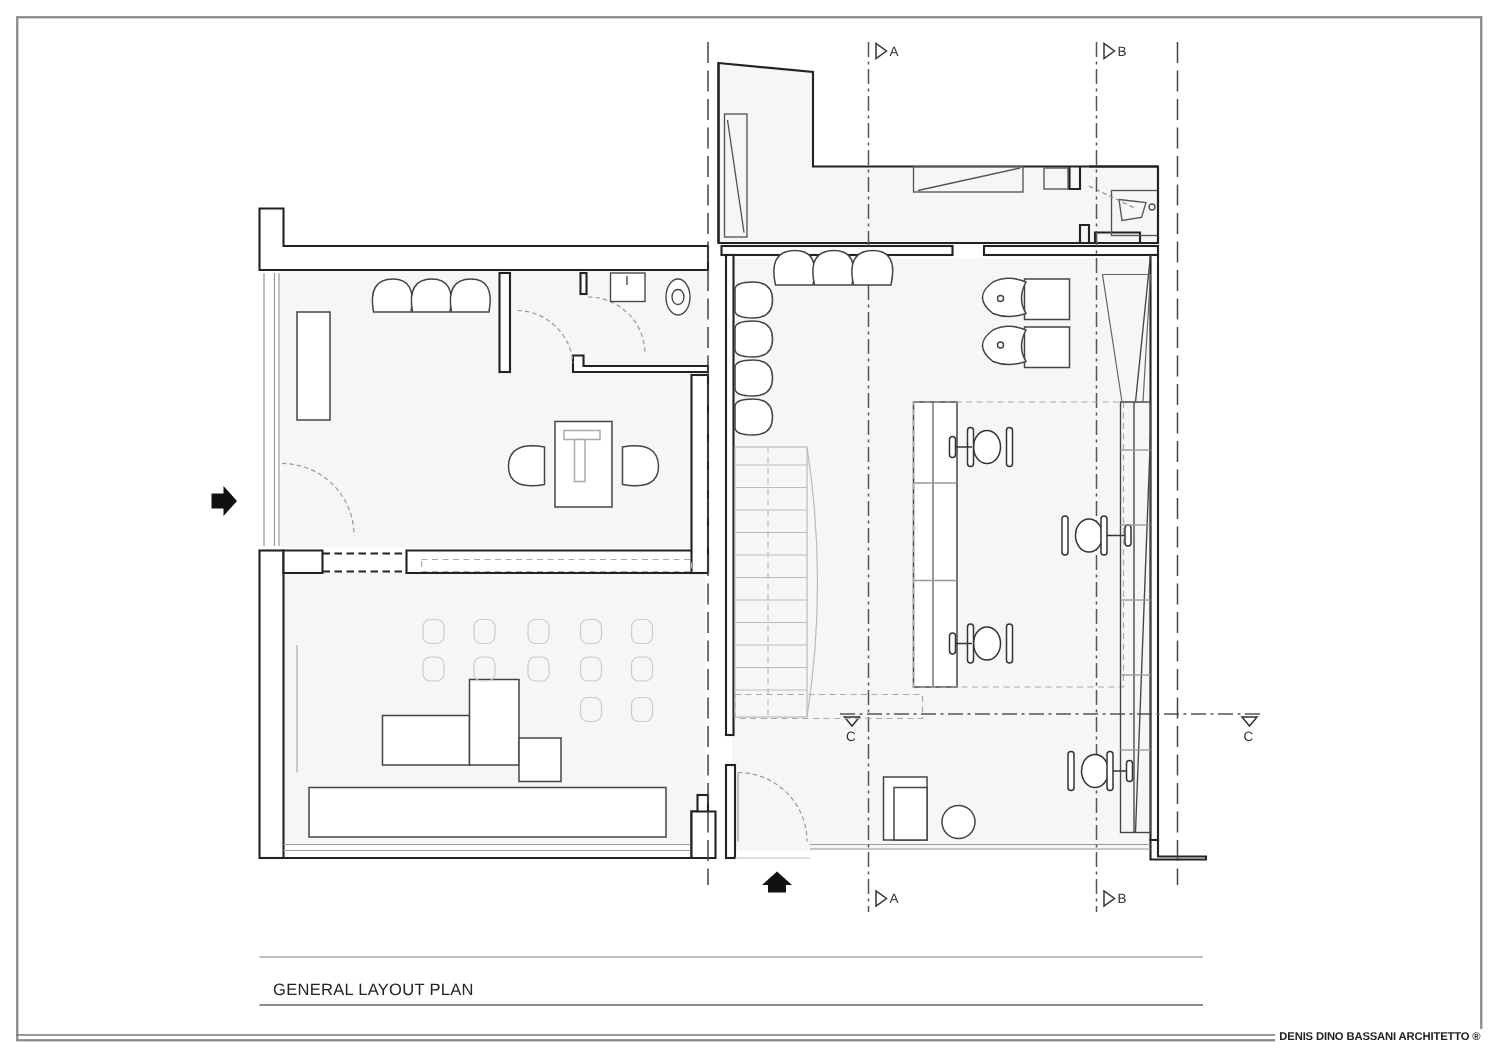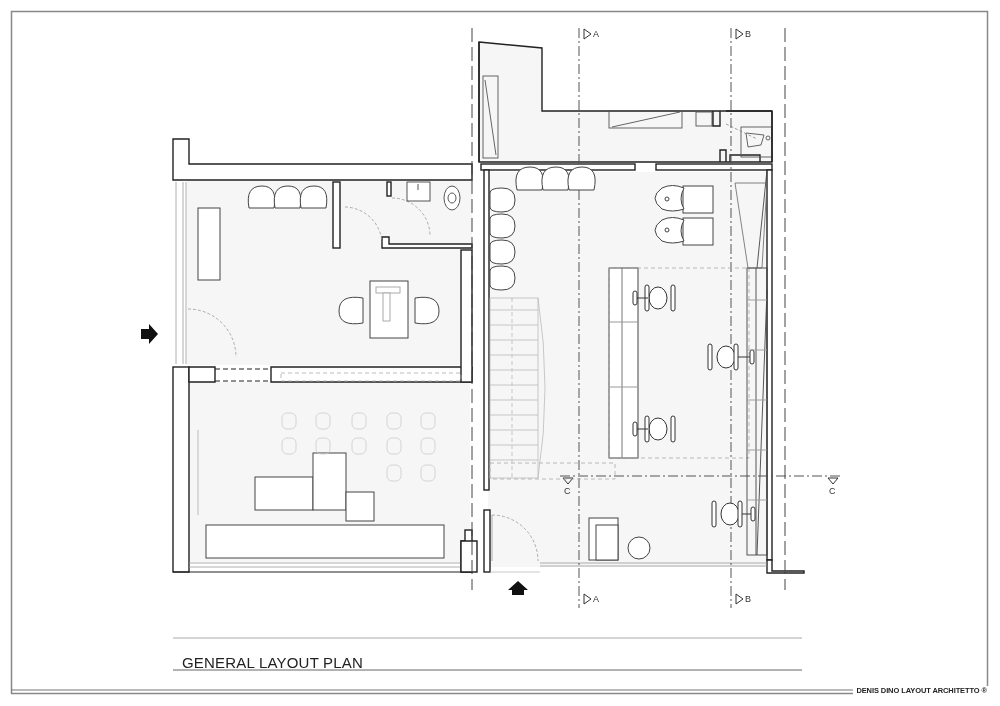--- a/index.html
+++ b/index.html
@@ -1,18 +1,18 @@
 <!DOCTYPE html>
 <html><head>
 <meta charset="utf-8">
 <style>
   html, body { margin:0; padding:0; background:#ffffff; }
   body { width:1000px; height:706px; position:relative; overflow:hidden; font-family:"Liberation Sans", sans-serif; }
   #sheet { position:absolute; left:0; top:0; width:1000px; height:706px; }
-  .title-label { position:absolute; left:182px; top:654px; font-size:15px; letter-spacing:0.2px; color:#222; font-family:"Liberation Sans", sans-serif;text-align:center; }
+  .title-label { position:absolute; left:182px; top:654px; font-size:11px; letter-spacing:0.2px; color:#222; font-family:"Liberation Sans", sans-serif;text-align:center; }
   .credit { position:absolute; right:10px; top:686px; font-size:7.5px; font-weight:bold; color:#222; letter-spacing:-0.1px; font-family:"Liberation Sans", sans-serif; background:#fff; padding:0 3px; }
   .sec-tag { position:absolute; font-size:9px; color:#333; font-family:"Liberation Sans", sans-serif; }
 </style>
 </head>
 <body>
 
 <svg id="sheet" width="1000" height="706" viewBox="0 0 1000 706" xmlns="http://www.w3.org/2000/svg">
 
   <rect x="11.5" y="11.5" width="976" height="682" fill="none" stroke="#888" stroke-width="1.5"></rect>
 
@@ -278,13 +278,13 @@
 </svg>
 
 <span class="sec-tag" style="left:593px;top:29px;">A</span>
 <span class="sec-tag" style="left:745px;top:29px;">B</span>
 <span class="sec-tag" style="left:593px;top:594px;">A</span>
 <span class="sec-tag" style="left:745px;top:594px;">B</span>
 <span class="sec-tag" style="left:564px;top:486px;">C</span>
 <span class="sec-tag" style="left:829px;top:486px;">C</span>
 
 <div class="title-label">GENERAL LAYOUT  PLAN</div>
-<div class="credit">DENIS DINO LAYOUT ARCHITETTO ®</div>
+<div class="credit">DENIS DINO BASSANI ARCHITETTO ®</div>
 
 </body></html>

